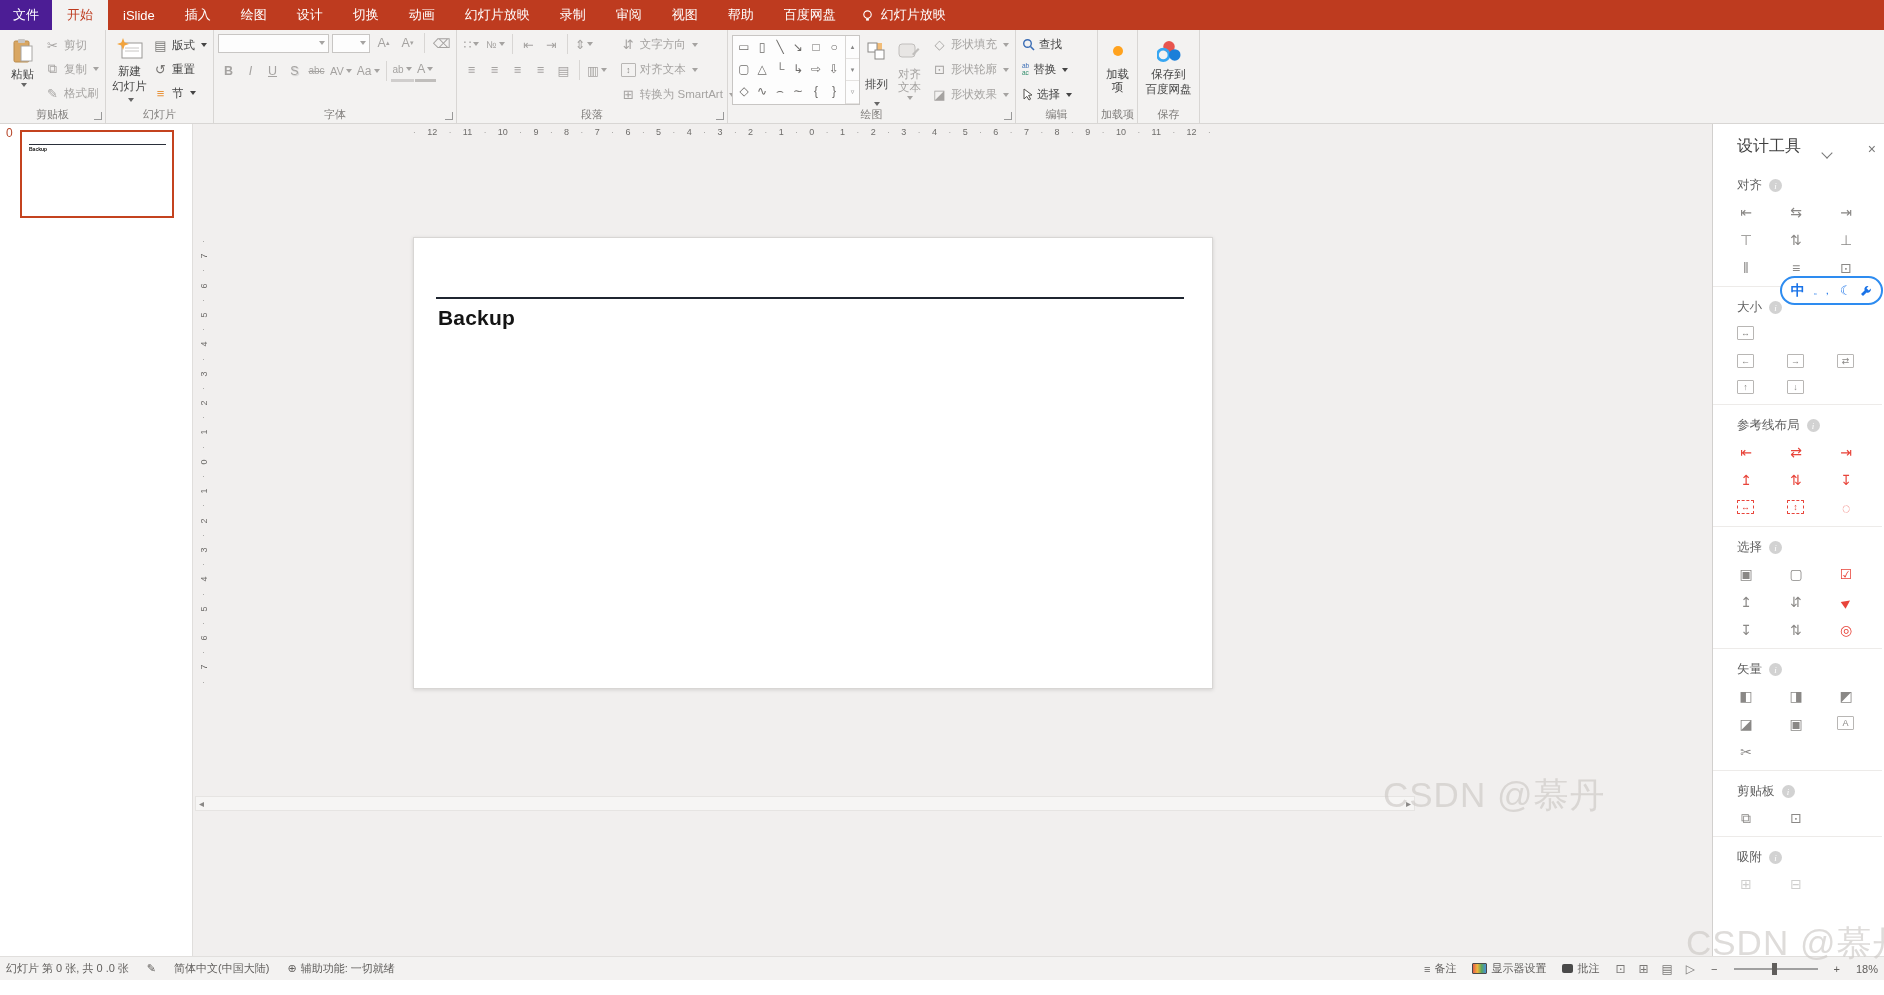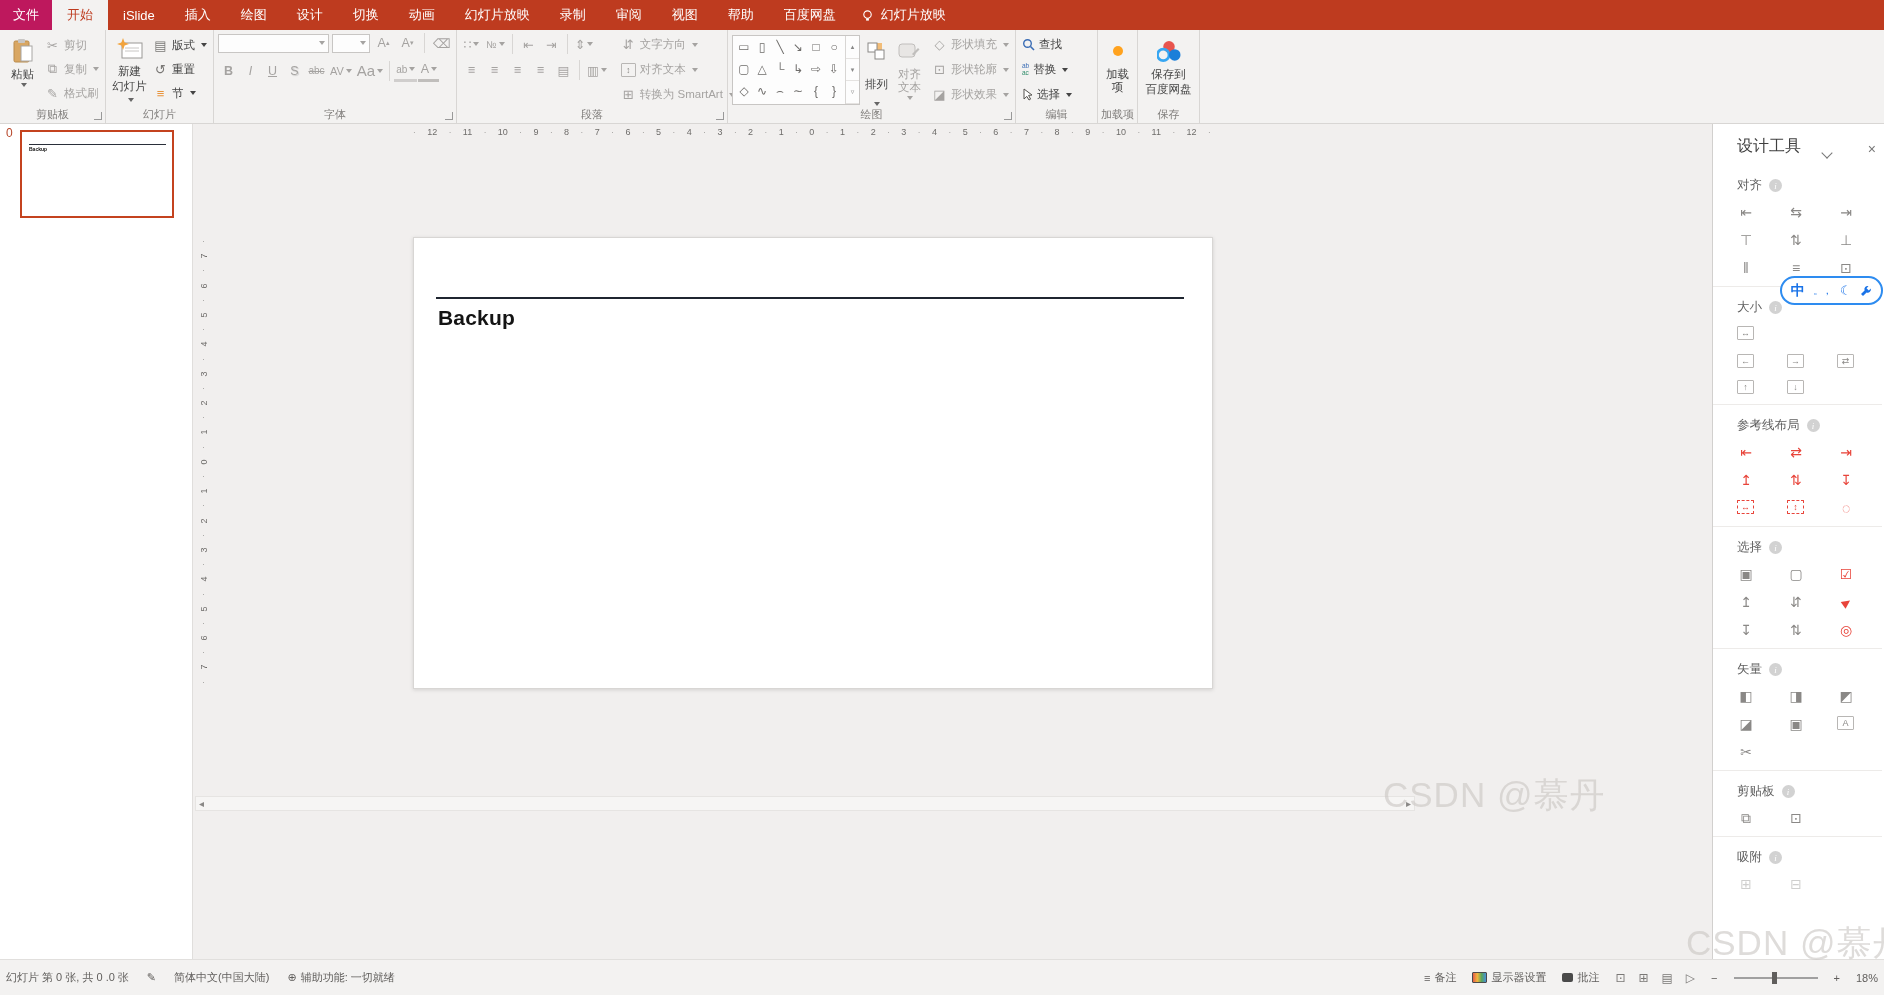--- a/index.html
+++ b/index.html
@@ -1,21 +1,21 @@
 <!DOCTYPE html>
 <html><head>
 <meta charset="utf-8">
 <style>
   html,body{margin:0;padding:0;}
   body{width:1884px;height:995px;position:relative;overflow:hidden;background:#fff;
        font-family:"Liberation Sans","DejaVu Sans",sans-serif;-webkit-font-smoothing:antialiased;}
   
   .titlebar{position:absolute;top:0;left:0;right:0;height:30px;background:#BE3B1F;display:flex;align-items:stretch;color:#fff;font-size:13px;z-index:5;}
   .tab{display:flex;align-items:center;padding:0 15px;cursor:default;white-space:nowrap;}
-  .tab.file{background:#be185d;padding:0 13px;text-align:right;}
+  .tab.file{background:#4c1d95;padding:0 13px;text-align:right;}
   .tab.active{background:#F3F2F1;color:#BE3B1F;}
   .tb-search{display:flex;align-items:center;gap:7px;margin-left:10px;}
   .bulb{width:13px;height:13px;}
   
   .ribbon{position:absolute;top:30px;left:0;right:0;height:93px;background:#F3F2F1;border-bottom:1px solid #D8D6D4;display:flex;z-index:4;}
   .rgroup{position:relative;border-right:1px solid #D8D6D4;padding:3px 4px 17px 4px;display:flex;gap:2px;box-sizing:border-box;}
   .glabel{position:absolute;bottom:1px;left:0;right:0;text-align:center;font-size:11px;color:#807E7C;}
   .launcher{position:absolute;right:3px;bottom:3px;width:7px;height:7px;border-right:1px solid #999;border-bottom:1px solid #999;}
   .bigbtn{width:50px;display:flex;flex-direction:column;align-items:center;padding-top:3px;font-size:11.5px;color:#444;text-align:center;line-height:13px;gap:2px;}
   .bigbtn .bicon{height:30px;display:flex;align-items:center;justify-content:center;}
@@ -66,21 +66,21 @@
   .pcell.boxed{border:1px solid #B8B6B4;font-size:9px;width:15px;height:12px;border-radius:1px;}
   .pcell.red.boxed{border-color:#E8443A;border-style:dashed;}
   .pcell.faded{opacity:.4;}
   .pcell.rot{transform:rotate(-35deg);font-size:11px;}
   
   .ime{position:absolute;top:276px;right:1px;width:99px;height:25px;border:2px solid #2E8CF0;border-radius:15px;background:#fff;display:flex;align-items:center;justify-content:space-evenly;color:#1A73E8;z-index:50;}
   .ime .zh{font-weight:bold;font-size:14px;}
   .ime .pu{font-size:10px;letter-spacing:-1px;}
   .ime .mo{font-size:13px;}
   
-  .statusbar{position:absolute;bottom:0;left:0;right:0;height:36px;background:#F3F2F1;border-top:1px solid #E1DFDD;display:flex;align-items:center;font-size:11px;color:#605E5C;padding:0 6px;gap:18px;z-index:6;box-sizing:border-box;}
+  .statusbar{position:absolute;bottom:15px;left:0;right:0;height:24px;background:#F3F2F1;border-top:1px solid #E1DFDD;display:flex;align-items:center;font-size:11px;color:#605E5C;padding:0 6px;gap:18px;z-index:6;box-sizing:border-box;}
   .sb-right{margin-left:auto;display:flex;align-items:center;gap:16px;}
   .sb-item{display:flex;align-items:center;gap:4px;white-space:nowrap;}
   .mon{width:13px;height:9px;border:1.5px solid #4A4A4A;border-radius:1px;background:linear-gradient(90deg,#E25D4B,#F2B63C,#58A55C,#4A90D9);}
   .bub{width:11px;height:9px;background:#4A4A4A;border-radius:2px;position:relative;}
   .views{display:flex;gap:13px;font-size:12px;color:#7A7876;}
   .ztrack{width:84px;height:2px;background:#A0A0A0;position:relative;}
   .zknob{position:absolute;left:38px;top:-5px;width:5px;height:12px;background:#605E5C;}
   
   .wm{position:absolute;font-size:35px;color:#CBC7C4;opacity:.62;z-index:60;white-space:nowrap;letter-spacing:1px;}
 </style>
@@ -200,21 +200,21 @@
     <div style="display:flex;gap:1px;align-items:center;">
       <span class="fbtn" style="font-weight:bold;">B</span>
       <span class="fbtn" style="font-style:italic;">I</span>
       <span class="fbtn" style="text-decoration:underline;">U</span>
       <span class="fbtn" style="text-shadow:1px 1px 1px #ccc;">S</span>
       <span class="fbtn" style="text-decoration:line-through;font-size:10px;">abc</span>
       <span class="fbtn" style="font-size:11px;">
           <span>AV</span>
           <span class="caret"></span>
         </span>
-      <span class="fbtn" style="font-size:15px;">
+      <span class="fbtn" style="font-size:12px;">
           <span>Aa</span>
           <span class="caret"></span>
         </span>
       <span class="vsep"></span>
       <span class="fbtn" style="border-bottom:3px solid #D0CECD;">
           <span style="font-size:10px;">ab</span>
           <span class="caret"></span>
         </span>
       <span class="fbtn" style="border-bottom:3px solid #C0BEBC;">
           <span>A</span>

